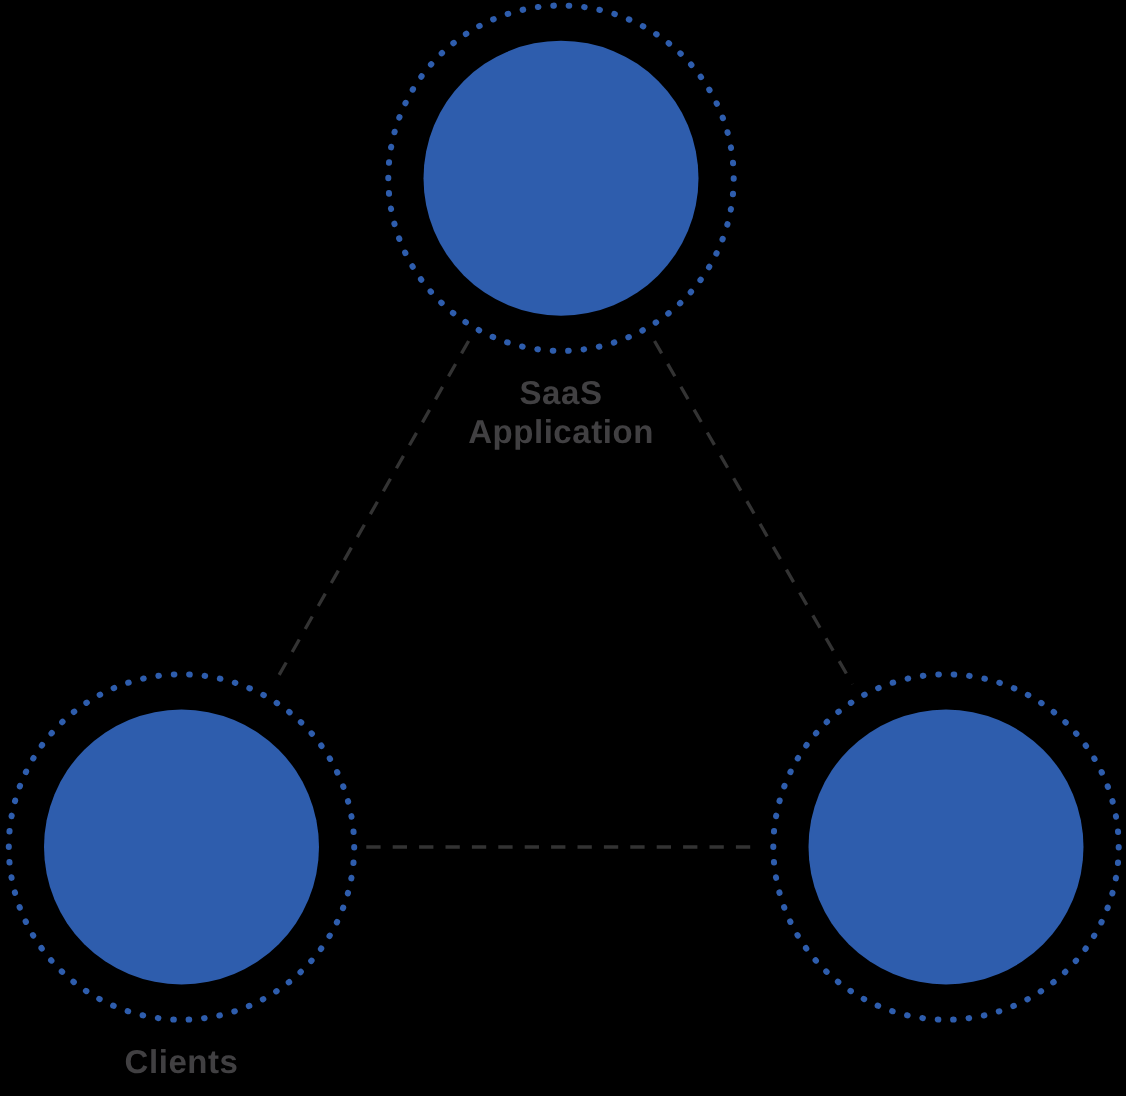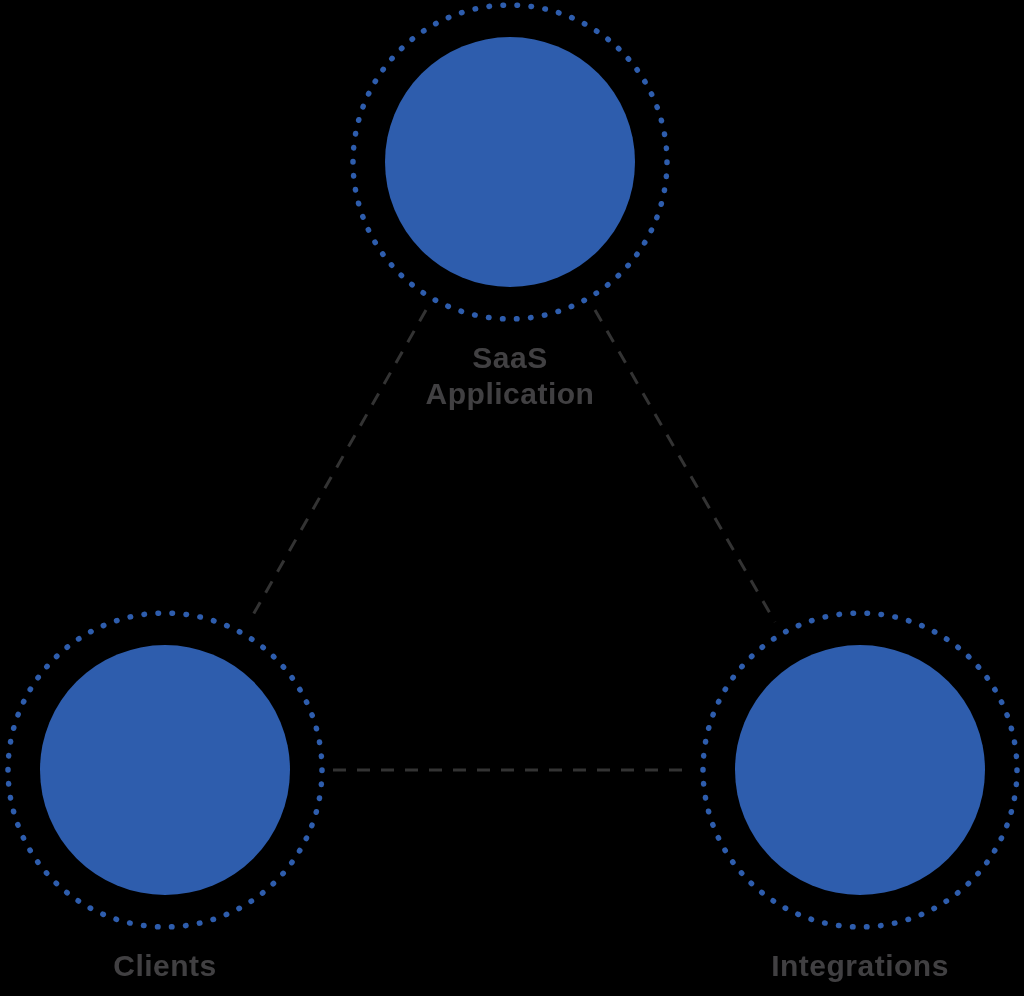--- a/index.html
+++ b/index.html
@@ -84,15 +84,14 @@
     <circle class="node-circle" cx="165" cy="770" r="125"></circle>
 
     <circle class="ring" cx="860" cy="770" r="157" pathLength="980"></circle>
     <circle class="node-circle" cx="860" cy="770" r="125"></circle>
   </svg>
 
   <div class="label label-clients">Clients</div>
 
   <div class="label label-saas">SaaS Application</div>
 
-  <div class="label label-integrations">Integrations</div>
 
 </div>
 
 </body></html>

